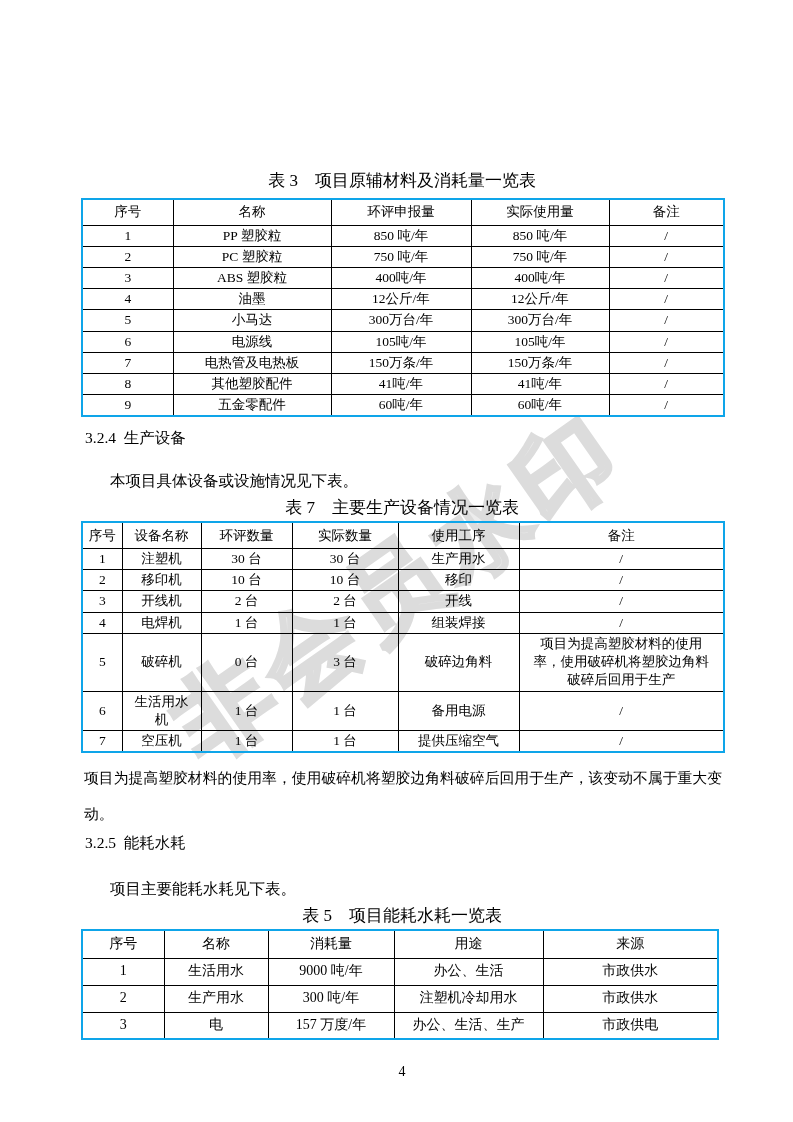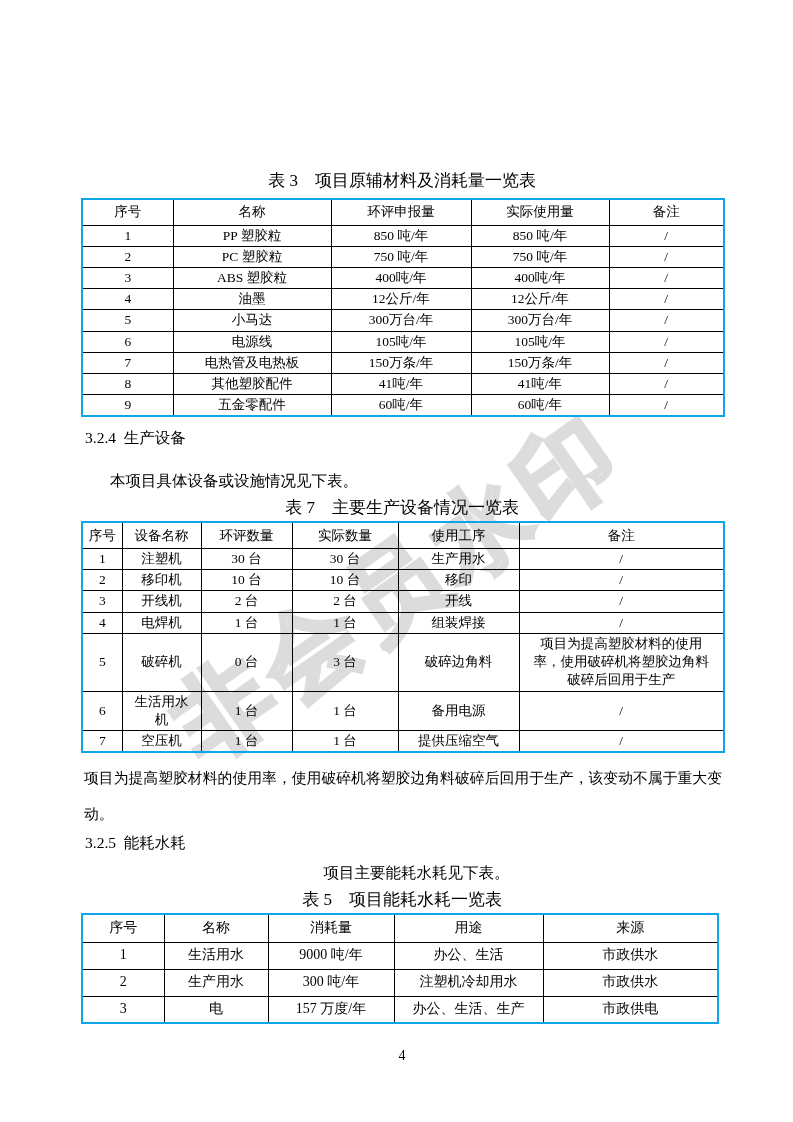--- a/index.html
+++ b/index.html
@@ -49,21 +49,21 @@
     white-space: pre-wrap;
   }
   .h324 { margin-top: 10px; }
   .h325 { margin-top: 0px; }
   .intro {
     margin-left: 29px;
     font-size: 15.5px;
     line-height: 22px;
   }
   .i324 { margin-top: 21px; margin-bottom: 5px; }
-  .i325 { margin-top: 8px; margin-bottom: 5px; text-align: center; }
+  .i325 { margin-top: 24px; margin-bottom: 5px; }
   .note {
     margin-top: 7px;
     margin-left: 3px;
     width: 638px;
     font-size: 14.8px;
     line-height: 36px;
     text-align: justify;
   }
   table {
     border-collapse: collapse;

